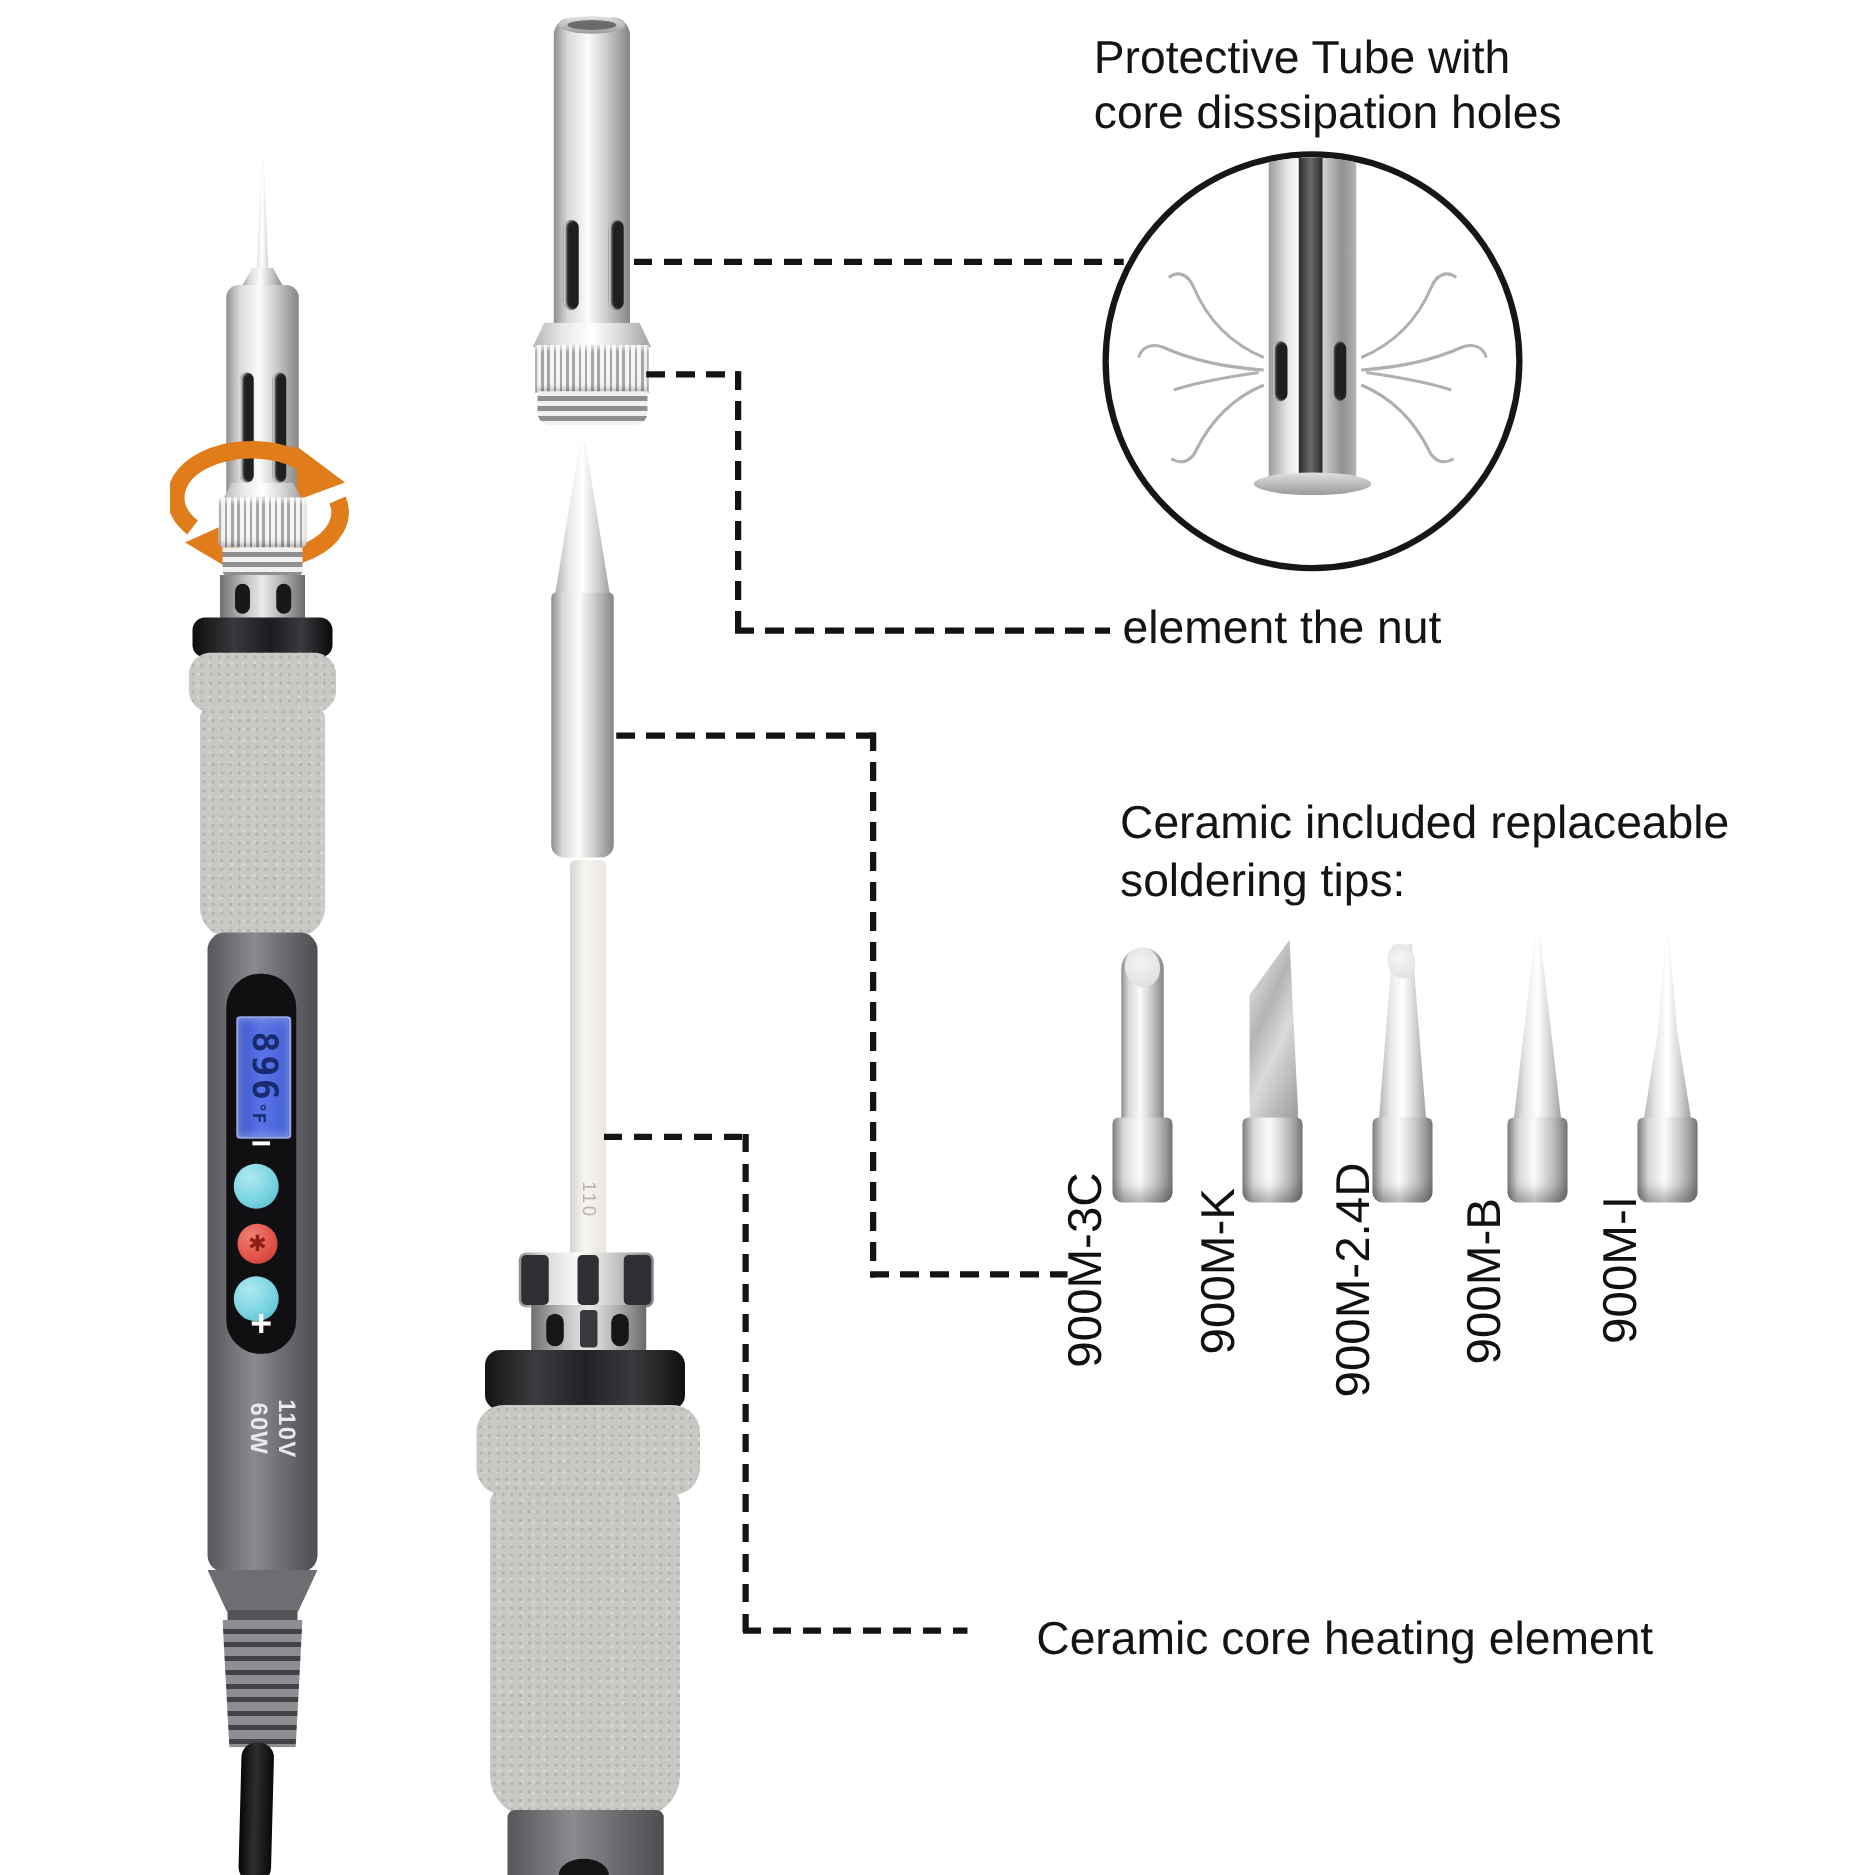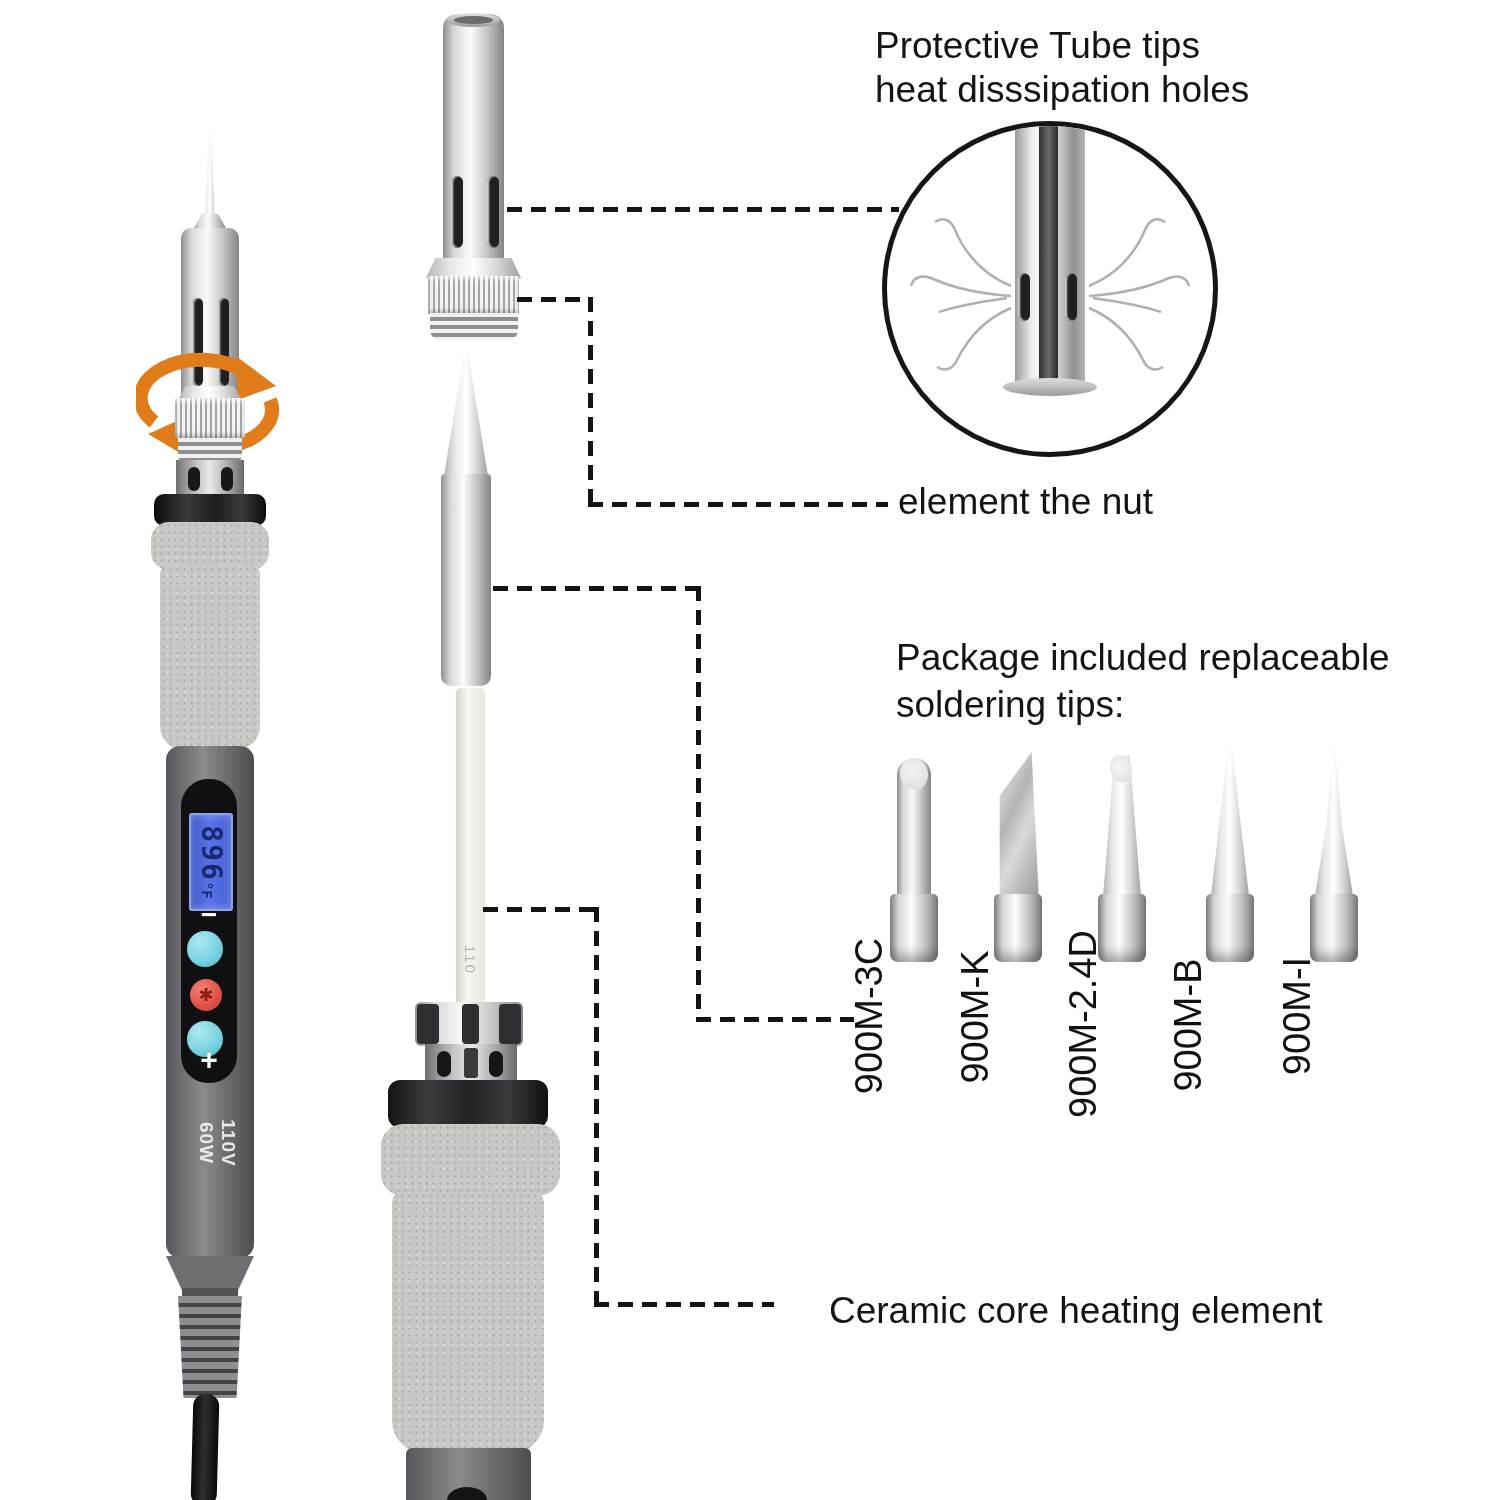--- a/index.html
+++ b/index.html
@@ -157,26 +157,26 @@
                 background:linear-gradient(90deg,#9a9a9a,#e8e8e8 22%,#ffffff 38%,#d0d0d0 62%,#909090 84%,#b5b5b5);"></div>
     <div class="abs" style="left:152px;top:-8px;width:19px;height:268px;
                 background:linear-gradient(90deg,#2e2e2e,#6a6a6a 50%,#2a2a2a);"></div>
     <div class="abs slot" style="left:131px;top:147px;width:12px;height:48px;"></div>
     <div class="abs slot" style="left:178px;top:147px;width:12px;height:48px;"></div>
     <div class="abs" style="left:116px;top:252px;width:94px;height:18px;border-radius:50%;
                 background:linear-gradient(180deg,#e0e0e0,#9a9a9a);"></div>
   </div>
 
   <div class="abs note" style="left:875px;top:24px;width:440px;">
-    <div>Protective Tube tips</div>
-    <div>heat disssipation holes</div>
+    <div>Protective Tube with</div>
+    <div>core disssipation holes</div>
   </div>
   <div class="abs note" style="left:898px;top:480px;width:400px;">element the nut</div>
   <div class="abs note" style="left:896px;top:634px;width:560px;line-height:47px;">
-    <div>Package included replaceable</div>
+    <div>Ceramic included replaceable</div>
     <div>soldering tips:</div>
   </div>
   <div class="abs note" style="left:781px;top:1289px;width:500px;margin-left:48px;">Ceramic core heating element</div>
 
   <div class="abs" style="left:840px;top:740px;width:560px;height:430px;">
 
     <div class="abs metal" style="left:57px;top:18px;width:34px;height:142px;border-radius:17px 17px 4px 4px;"></div>
     <div class="abs" style="left:60px;top:18px;width:28px;height:32px;border-radius:50%;transform:rotate(-10deg);
                 background:radial-gradient(circle at 45% 40%,#f4f4f4,#d9d9d9);"></div>
     <div class="abs metal" style="left:50px;top:154px;width:48px;height:68px;border-radius:5px 5px 8px 8px;box-shadow:inset 0 -8px 10px rgba(0,0,0,.28);"></div>

